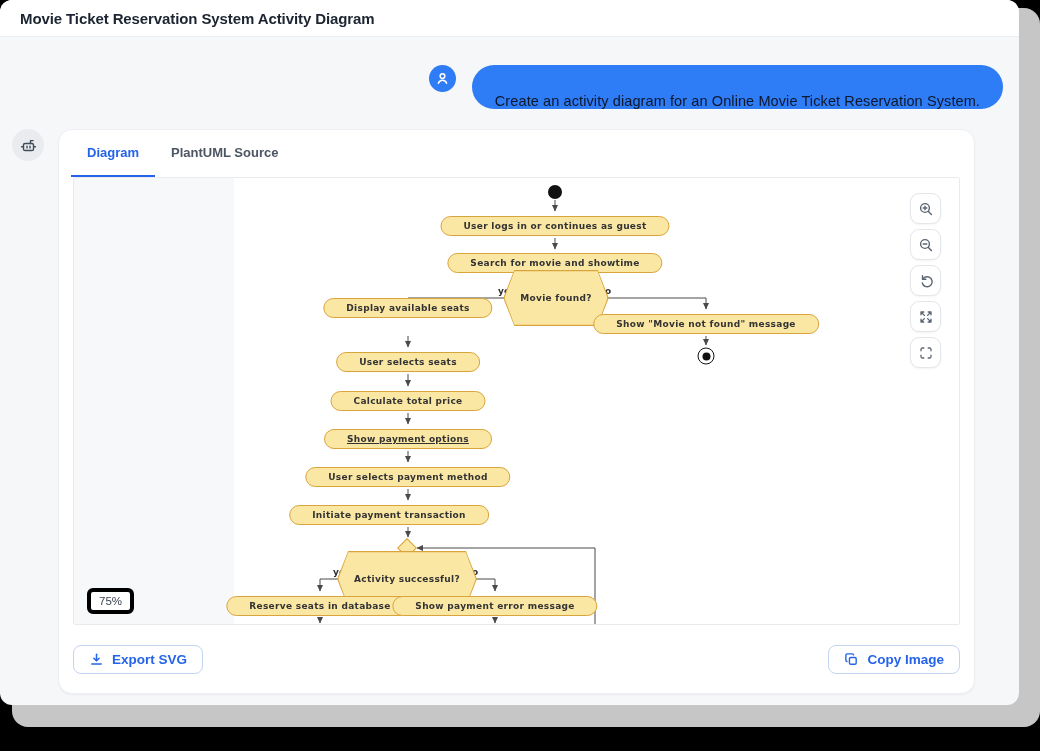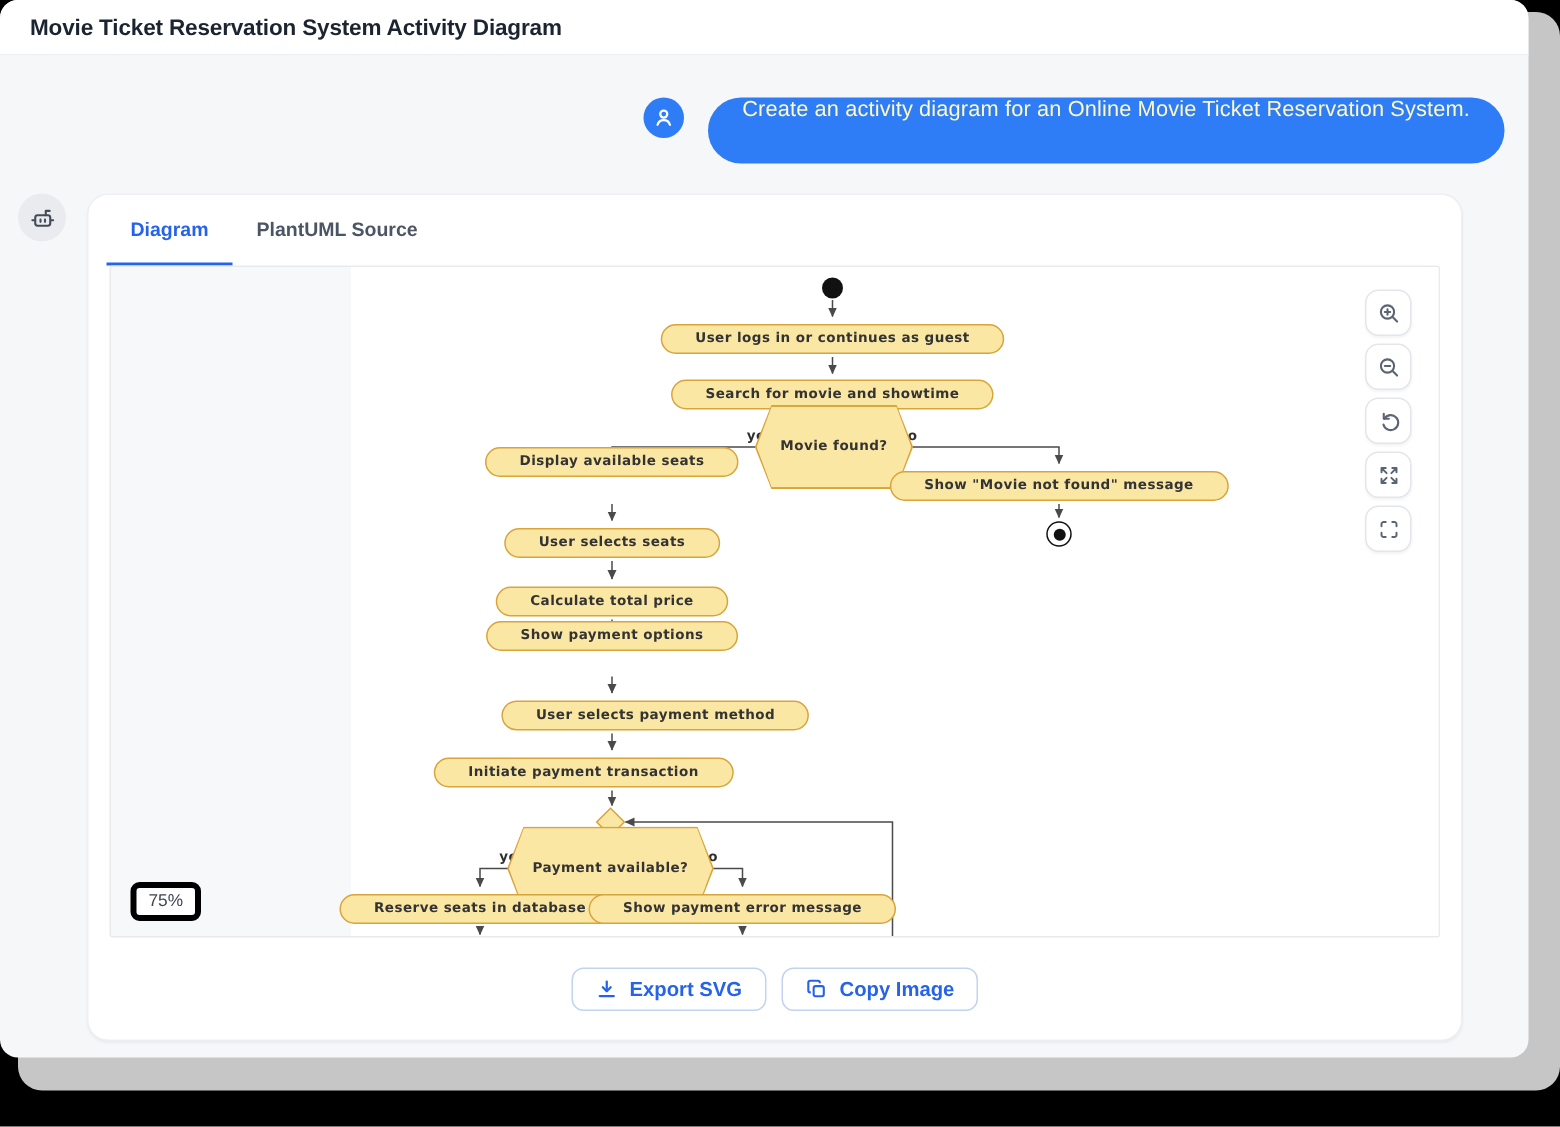--- a/index.html
+++ b/index.html
@@ -11,21 +11,21 @@
   .shadow-layer{position:absolute;left:12px;top:8px;width:1028px;height:719px;background:#c6c6c6;border-radius:16px;}
   .window{position:absolute;left:0;top:0;width:1019px;height:705px;background:#f6f7f9;border-radius:12px;overflow:hidden;}
 
   
   .titlebar{height:36px;background:#fff;border-bottom:1px solid #eceff2;display:flex;align-items:center;padding-left:20px;text-align:center;}
   .titlebar h1{margin:0;font-size:15px;font-weight:700;color:#1b2430;letter-spacing:-.1px;}
 
   
   .chat-row{display:flex;justify-content:flex-end;align-items:flex-start;gap:16px;margin:28px 16px 0 0;}
   .avatar{width:27px;height:27px;border-radius:50%;background:var(--bubble,#2e7cf6);display:flex;align-items:center;justify-content:center;flex-shrink:0;}
-  .bubble{background:var(--bubble,#2e7cf6);color:#fef9c3;border-radius:22px;height:44px;display:flex;align-items:flex-start;padding:0 23px;font-size:14.5px;font-weight:400;letter-spacing:.1px;}
+  .bubble{background:var(--bubble,#2e7cf6);color:#0f172a;border-radius:22px;height:44px;display:flex;align-items:flex-end;padding:0 23px;font-size:14.5px;font-weight:400;letter-spacing:.1px;}
 
   
   .bot-avatar{position:absolute;left:12px;top:129px;width:32px;height:32px;border-radius:50%;background:#e9ebee;display:flex;align-items:center;justify-content:center;}
 
   
   .card{margin:20px 44px 0 58px;background:#fff;border:1px solid #edeff3;border-radius:14px;box-shadow:0 1px 2px rgba(16,24,40,.05);}
   .tabbar{display:flex;height:47px;padding-left:12px;}
   .tab{display:flex;align-items:center;padding:0 16px;font-size:13px;font-weight:700;color:#4b5563;cursor:pointer;border-bottom:2px solid transparent;}
   .tab.active{color:var(--accent,#2563eb);border-bottom-color:var(--accent,#2563eb);}
 
@@ -44,21 +44,21 @@
   .dg-end{position:absolute;width:15px;height:15px;border-radius:50%;background:#fff;border:1.5px solid #111;transform:translate(-50%,-50%);display:flex;align-items:center;justify-content:center;}
   .dg-end i{width:8px;height:8px;border-radius:50%;background:#111;}
   .dg-elabel{position:absolute;transform:translate(-50%,-100%);font:700 9px "DejaVu Sans",sans-serif;color:#2f2f2f;letter-spacing:.3px;}
 
   
   .zoom-controls{position:absolute;right:18px;top:15px;display:flex;flex-direction:column;gap:5px;z-index:5;}
   .zctl{width:31px;height:31px;background:#fff;border:1px solid #e3e6ea;border-radius:9px;display:flex;align-items:center;justify-content:center;cursor:pointer;box-shadow:0 1px 2px rgba(16,24,40,.05);padding:0;}
   .zoom-badge{position:absolute;left:13px;bottom:10px;background:#fff;border:4px solid #000000;border-radius:6px;padding:3px 8px;font-size:11.5px;color:#3d4450;z-index:5;}
 
   
-  .card-footer{height:68px;display:flex;align-items:center;justify-content:center;gap:10px;padding:0 14px;}
+  .card-footer{height:68px;display:flex;align-items:center;justify-content:space-between;gap:10px;padding:0 14px;}
   .footer-btn{height:29px;display:flex;align-items:center;gap:8px;background:#fff;border:1px solid #c3d4f0;border-radius:8px;padding:0 15px;color:var(--accent,#2563eb);font-family:"Liberation Sans",sans-serif;font-size:13.5px;font-weight:600;cursor:pointer;}
 </style>
 </head>
 <body>
 
 <div class="shadow-layer"></div>
 <div class="window">
 
   <div class="titlebar">
     <h1>Movie Ticket Reservation System Activity Diagram</h1>
@@ -129,26 +129,26 @@
           <div class="dg-elabel" style="left: 398px; top: 399px;">no</div>
           <div class="dg-start" style="left: 481px; top: 14px;"></div>
           <div class="dg-node" style="left: 481px; top: 48px;">User logs in or continues as guest</div>
           <div class="dg-node" style="left: 481px; top: 85px;">Search for movie and showtime</div>
           <div class="dg-hex" style="left: 482px; top: 120px;">
             <span>Movie found?</span>
           </div>
           <div class="dg-node" style="left: 334px; top: 130px;">Display available seats</div>
           <div class="dg-node" style="left: 334px; top: 184px;">User selects seats</div>
           <div class="dg-node" style="left: 334px; top: 223px;">Calculate total price</div>
-          <div class="dg-node" style="left: 334px; top: 246px;">Show payment options</div>
-          <div class="dg-node" style="left: 334px; top: 299px; margin-left: 29px;">User selects payment method</div>
+          <div class="dg-node" style="left: 334px; top: 261px; text-decoration: underline;">Show payment options</div>
+          <div class="dg-node" style="left: 334px; top: 299px;">User selects payment method</div>
           <div class="dg-node" style="left: 315px; top: 337px;">Initiate payment transaction</div>
           <div class="dg-merge" style="left: 333px; top: 370px;"></div>
           <div class="dg-hex" style="left: 333px; top: 401px;">
-            <span>Payment available?</span>
+            <span>Activity successful?</span>
           </div>
           <div class="dg-node" style="left: 246px; top: 428px;">Reserve seats in database</div>
           <div class="dg-node" style="left: 421px; top: 428px;">Show payment error message</div>
           <div class="dg-node" style="left: 632px; top: 146px;">Show "Movie not found" message</div>
           <div class="dg-end" style="left: 632px; top: 178px;">
             <i></i>
           </div>
         </div>
 
       <div class="zoom-controls">

